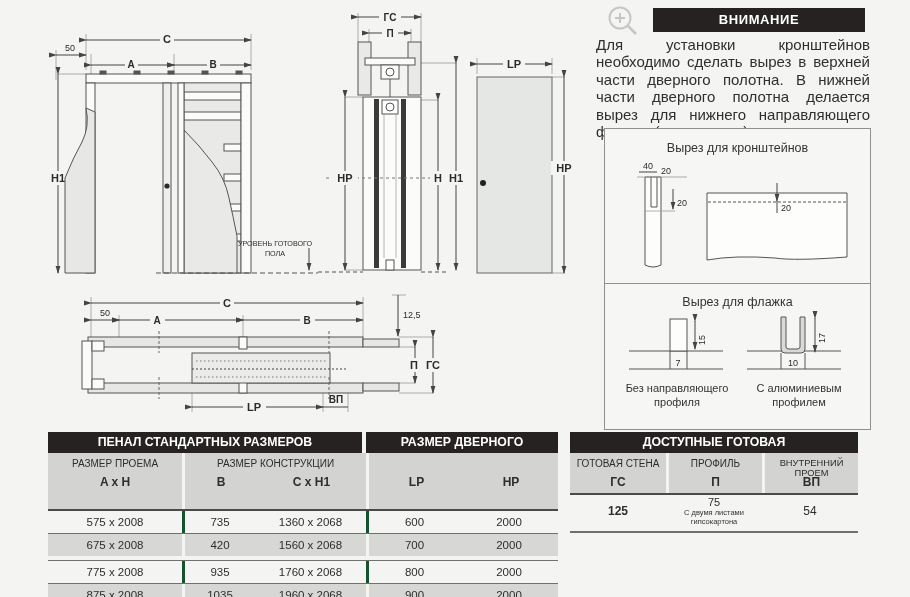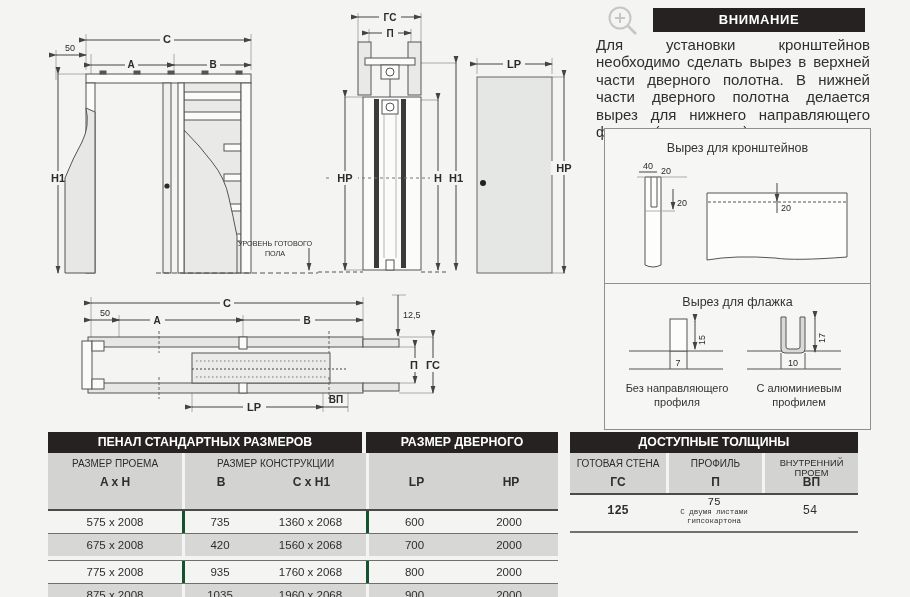--- a/index.html
+++ b/index.html
@@ -41,21 +41,21 @@
   .trow .gap{border-left:3px solid #14532d;}
   .trow .b1{font-weight:normal;}
   .trow.shade .c{background:#d7d7d5;}
   .trow.shade .gap{border-left:3px solid #f4f4f2;}
   .rsep{border-top:1px solid #707070;}
   .spacer4{height:4px;}
   .bot-border{border-top:2px solid #9b9b9b;}
   #thick-table{left:570px;top:432px;width:288px;}
   #thick-sub{display:flex;height:40px;}
   #thick-sub .subblk{width:96px;}
-  #thick-vals{display:grid;grid-template-columns:96px 96px 96px;height:36px;font-size:12px;text-align:center;font-family:Liberation Mono, monospace;}
+  #thick-vals{display:grid;grid-template-columns:96px 96px 96px;height:36px;font-size:12px;text-align:center;}
   #thick-vals .v1{font-weight:bold;padding-top:9px;}
   #thick-vals .v2{padding-top:2px;font-size:11px;line-height:11px;}
   #thick-vals .v2 .note{font-size:7.5px;line-height:9px;color:#333;}
   #thick-vals .v3{padding-top:9px;}
 </style>
 </head>
 <body>
 
 <div id="canvas">
 
@@ -389,21 +389,21 @@
       <div class="c b1">875 x 2008</div>
       <div class="c gap">1035</div>
       <div class="c">1960 x 2068</div>
       <div class="c gap">900</div>
       <div class="c">2000</div>
     </div>
     <div class="bot-border"></div>
   </div>
 
   <div id="thick-table" class="abs">
-    <div class="blackhead">ДОСТУПНЫЕ ТОЛЩИНЫ</div>
+    <div class="blackhead">ДОСТУПНЫЕ ГОТОВАЯ</div>
     <div id="thick-sub">
       <div class="subblk">
         <div class="sub-label">ГОТОВАЯ СТЕНА</div>
         <div class="sub-codes">
             <div style="width:96px">ГС</div>
           </div>
       </div>
       <div class="subblk gap">
         <div class="sub-label">ПРОФИЛЬ</div>
         <div class="sub-codes">

